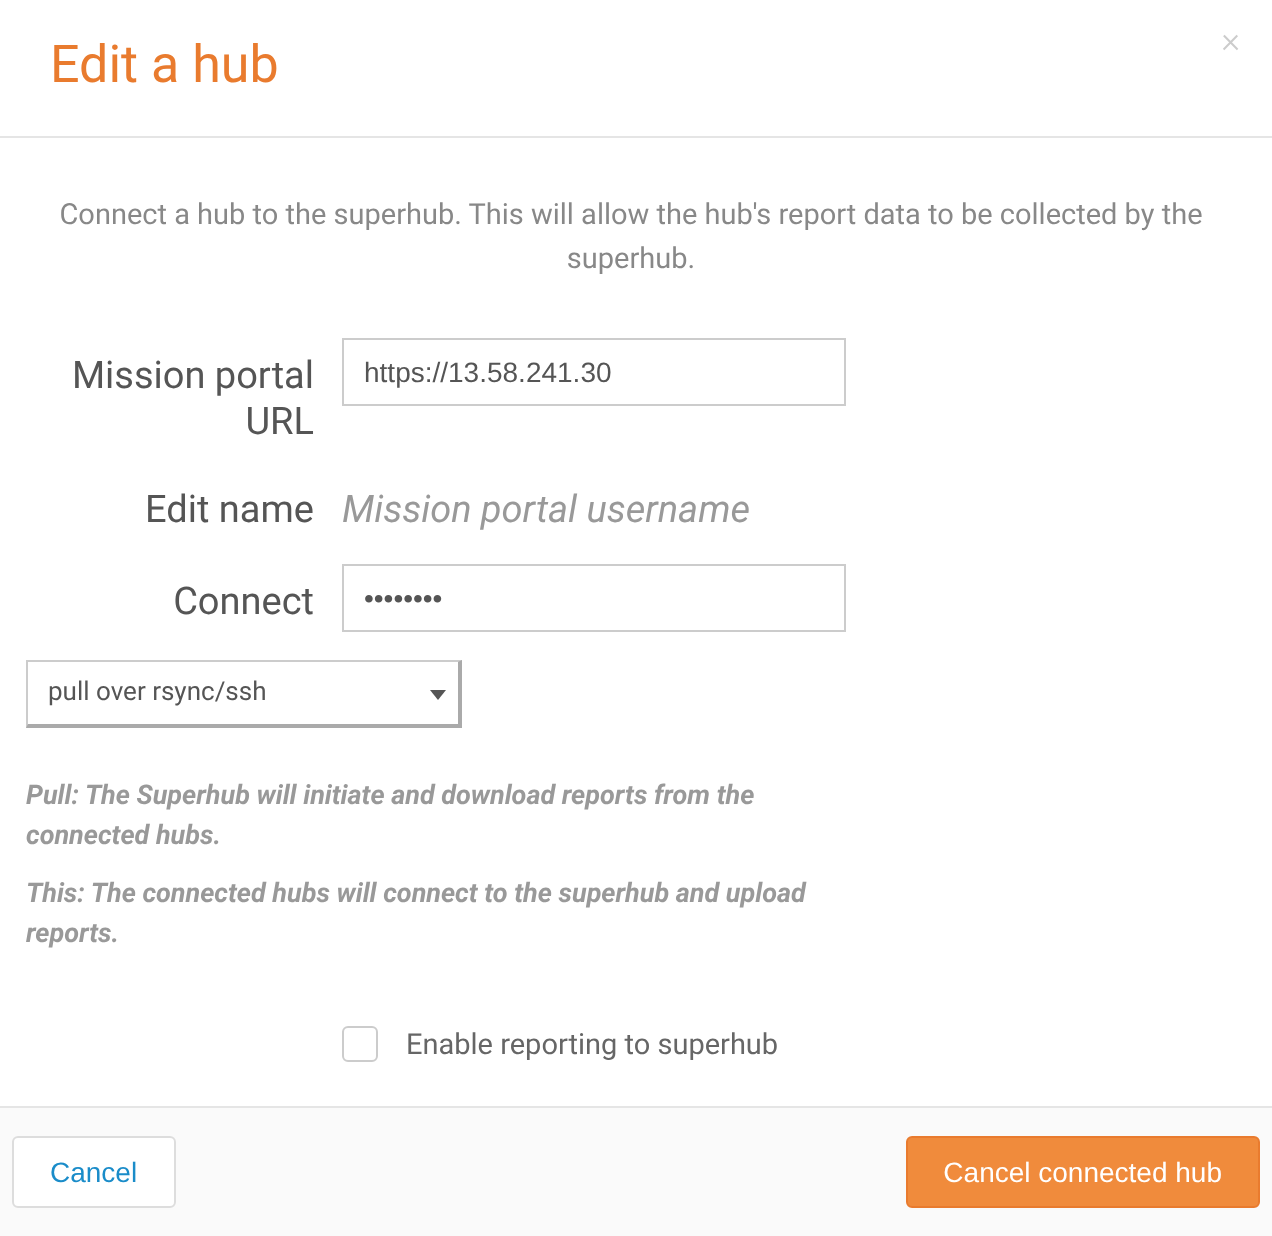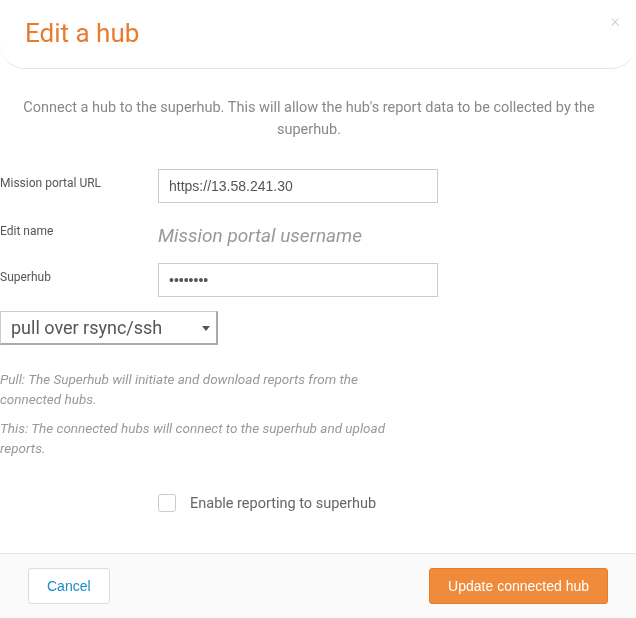--- a/index.html
+++ b/index.html
@@ -10,66 +10,65 @@
     color: #555;
     background: #fff;
     width: 636px;
     height: 618px;
     position: relative;
   }
   .modal-header {
     padding: 18px 25px 20px 25px;
     border-bottom: 1px solid #e5e5e5;
     position: relative;
-    border-radius: 25px;
   }
   .modal-title {
     font-size: 26px;
     font-weight: 400;
     color: #e97b2e;
     margin: 0;
   }
   .close-btn {
     position: absolute;
     top: 12px;
     right: 16px;
     color: #ccc;
     font-size: 18px;
     font-weight: 300;
     cursor: pointer;
     line-height: 1;
   }
   .modal-body {
-    padding: 28px 18px 30px 0;
+    padding: 28px 18px 30px 13px;
   }
   .intro {
     text-align: center;
     color: #888;
     font-size: 14.5px;
     line-height: 1.5;
     margin: 0 0 28px 0;
   }
   .form-row {
     display: flex;
     align-items: flex-start;
     margin-bottom: 14px;
   }
   .form-label {
     width: 158px;
-    text-align: left;
+    text-align: right;
     padding-right: 14px;
     padding-top: 7px;
     color: #555;
-    font-size: 12px;
+    font-size: 19px;
   }
   .form-field {
     flex: 0 0 auto;
   }
   .text-input {
-    width: 280px;
+    width: 252px;
     height: 34px;
     padding: 6px 10px;
     border: 1px solid #ccc;
     font-size: 14px;
     color: #555;
     background: #fff;
   }
   .help-text {
     margin-top: 6px;
     font-style: italic;
@@ -82,21 +81,21 @@
     width: 218px;
     height: 34px;
     border: 1px solid #ccc;
     border-right: 2px solid #aaa;
     border-bottom: 2px solid #aaa;
     background: #fff;
     position: relative;
     display: flex;
     align-items: center;
     padding: 0 10px;
-    font-size: 18px;
+    font-size: 13px;
     color: #555;
     cursor: pointer;
   }
   .select-wrap::after {
     content: '';
     position: absolute;
     right: 6px;
     top: 50%;
     margin-top: -2px;
     width: 0; height: 0;
@@ -107,20 +106,21 @@
   .transport-help {
     margin-top: 24px;
   }
   .transport-help p {
     margin: 0 0 8px 0;
     font-style: italic;
     color: #999;
     font-size: 13.5px;
     line-height: 1.5;
     max-width: 420px;
+    font-weight: bold;
   }
   .checkbox-row {
     display: flex;
     align-items: center;
     margin-top: 28px;
     margin-left: 158px;
   }
   .checkbox {
     width: 18px;
     height: 18px;
@@ -134,21 +134,21 @@
   .checkbox-label {
     color: #666;
     font-size: 14.5px;
     cursor: pointer;
   }
   .modal-footer {
     position: absolute;
     bottom: 0;
     left: 0;
     right: 0;
-    padding: 14px 28px;
+    padding: 14px 6px;
     border-top: 1px solid #e5e5e5;
     background: #fafafa;
     display: flex;
     justify-content: space-between;
     align-items: center;
   }
   .btn {
     padding: 9px 18px;
     font-size: 14px;
     border-radius: 3px;
@@ -185,21 +185,21 @@
   </div>
 
   <div class="form-row">
     <div class="form-label">Edit name</div>
     <div class="form-field">
       <div class="help-text">Mission portal username</div>
     </div>
   </div>
 
   <div class="form-row">
-    <div class="form-label">Superhub</div>
+    <div class="form-label">Connect</div>
     <div class="form-field">
       <input type="text" class="text-input" value="••••••••" style="">
     </div>
   </div>
 
   <div class="form-row">
     <div class="form-field">
       <div class="select-wrap">
         <span>pull over rsync/ssh</span>
       </div>
@@ -211,14 +211,14 @@
   </div>
 
   <div class="checkbox-row">
     <div class="checkbox"></div>
     <span class="checkbox-label">Enable reporting to superhub</span>
   </div>
 </div>
 
 <div class="modal-footer">
   <button class="btn btn-cancel">Cancel</button>
-  <button class="btn btn-primary">Update connected hub</button>
+  <button class="btn btn-primary">Cancel connected hub</button>
 </div>
 
 </body></html>

